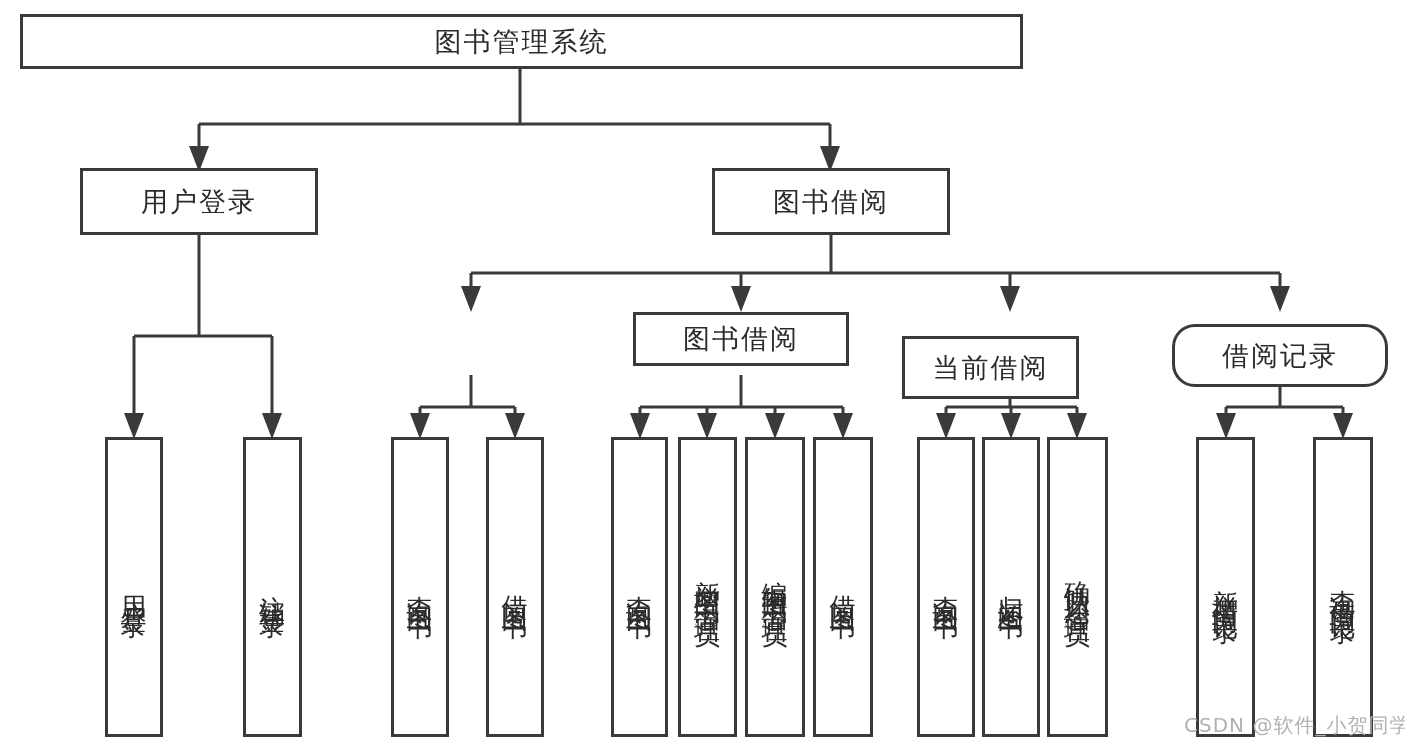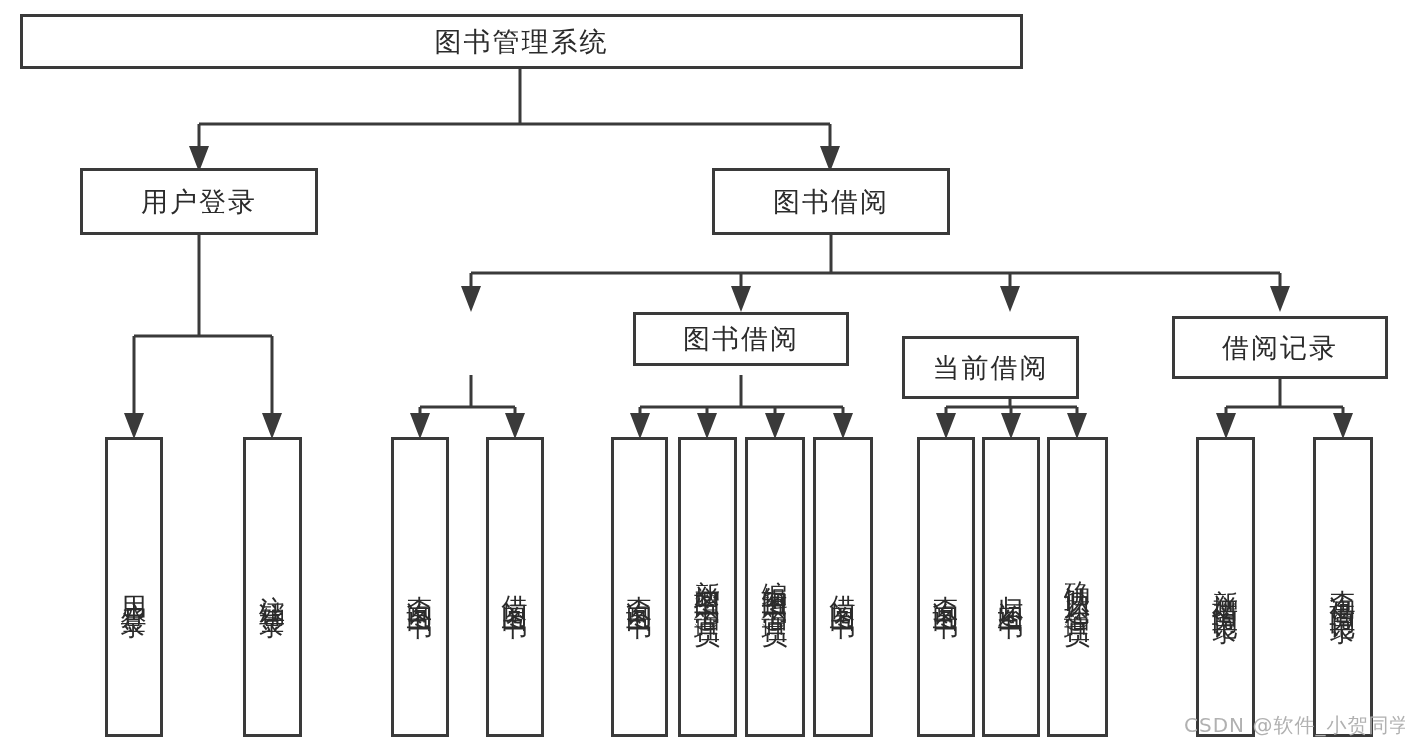--- a/index.html
+++ b/index.html
@@ -87,21 +87,21 @@
              M1333,413 L1353,413 L1343,439 Z"></path>
   </svg>
 
   <div class="node h" style="left:20px; top:14px; width:1003px; height:55px;">图书管理系统</div>
 
   <div class="node h" style="left:80px; top:168px; width:238px; height:67px;">用户登录</div>
   <div class="node h" style="left:712px; top:168px; width:238px; height:67px;">图书借阅</div>
 
   <div class="node h" style="left:633px; top:312px; width:216px; height:54px;">图书借阅</div>
   <div class="node h" style="left:902px; top:312px; width:177px; height:63px;margin-top:24px;">当前借阅</div>
-  <div class="node h" style="left:1172px; top:316px; width:216px; height:63px;">借阅记录</div>
+  <div class="node h" style="left:1172px; top:324px; width:216px; height:63px;border-radius:23px;">借阅记录</div>
 
   <div class="node v" style="left:105px; top:437px; width:58px; height:300px;">用户登录</div>
   <div class="node v" style="left:243px; top:437px; width:59px; height:300px;">注销登录</div>
 
   <div class="node v" style="left:391px; top:437px; width:58px; height:300px;">查询图书</div>
   <div class="node v" style="left:486px; top:437px; width:58px; height:300px;">借阅图书</div>
 
   <div class="node v" style="left:611px; top:437px; width:57px; height:300px;">查询图书</div>
   <div class="node v" style="left:678px; top:437px; width:59px; height:300px;">新增图书（管理员）</div>
   <div class="node v" style="left:745px; top:437px; width:60px; height:300px;">编辑图书（管理员）</div>

